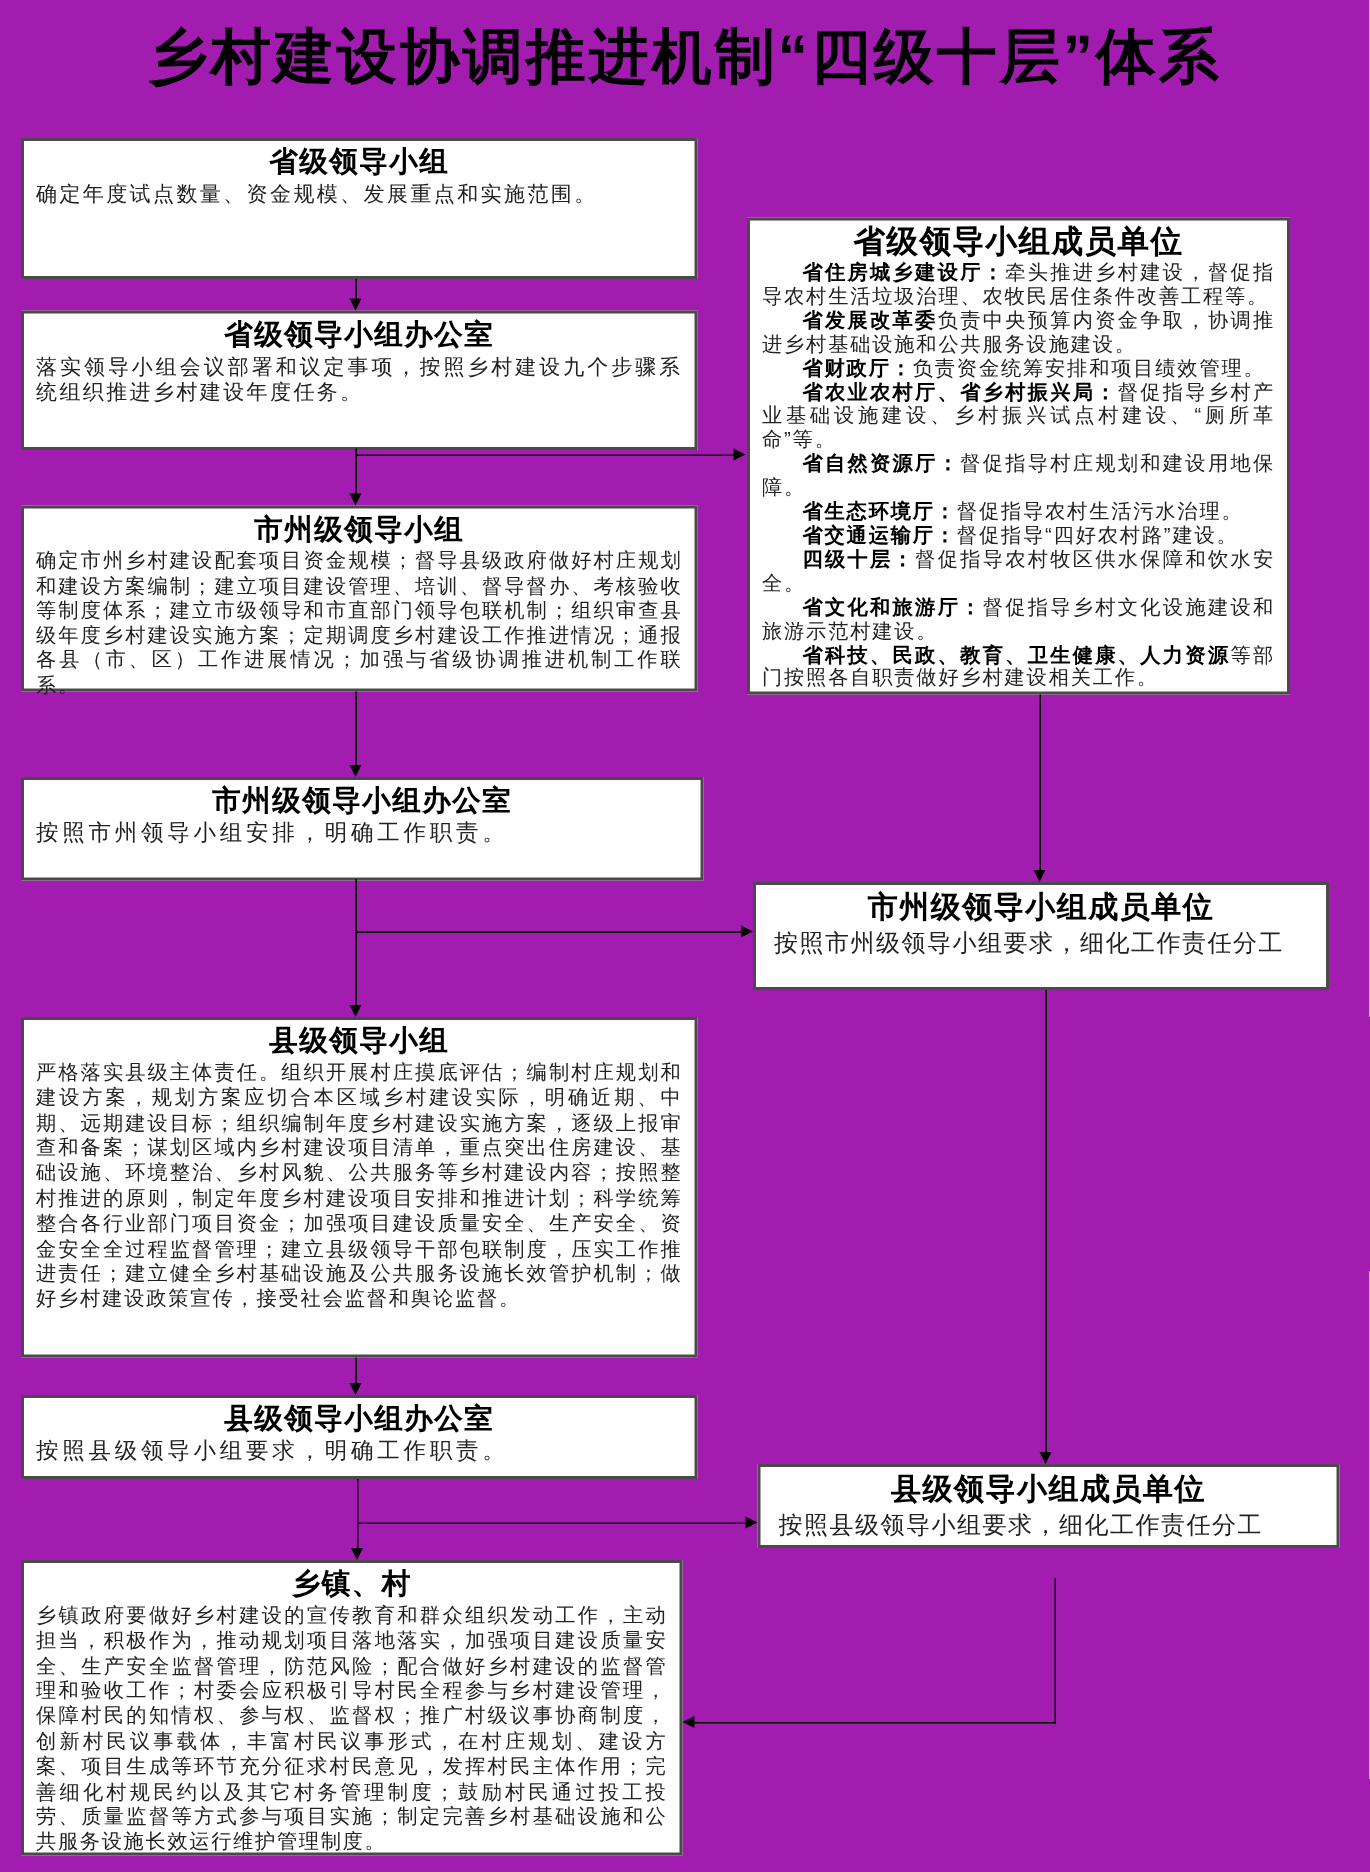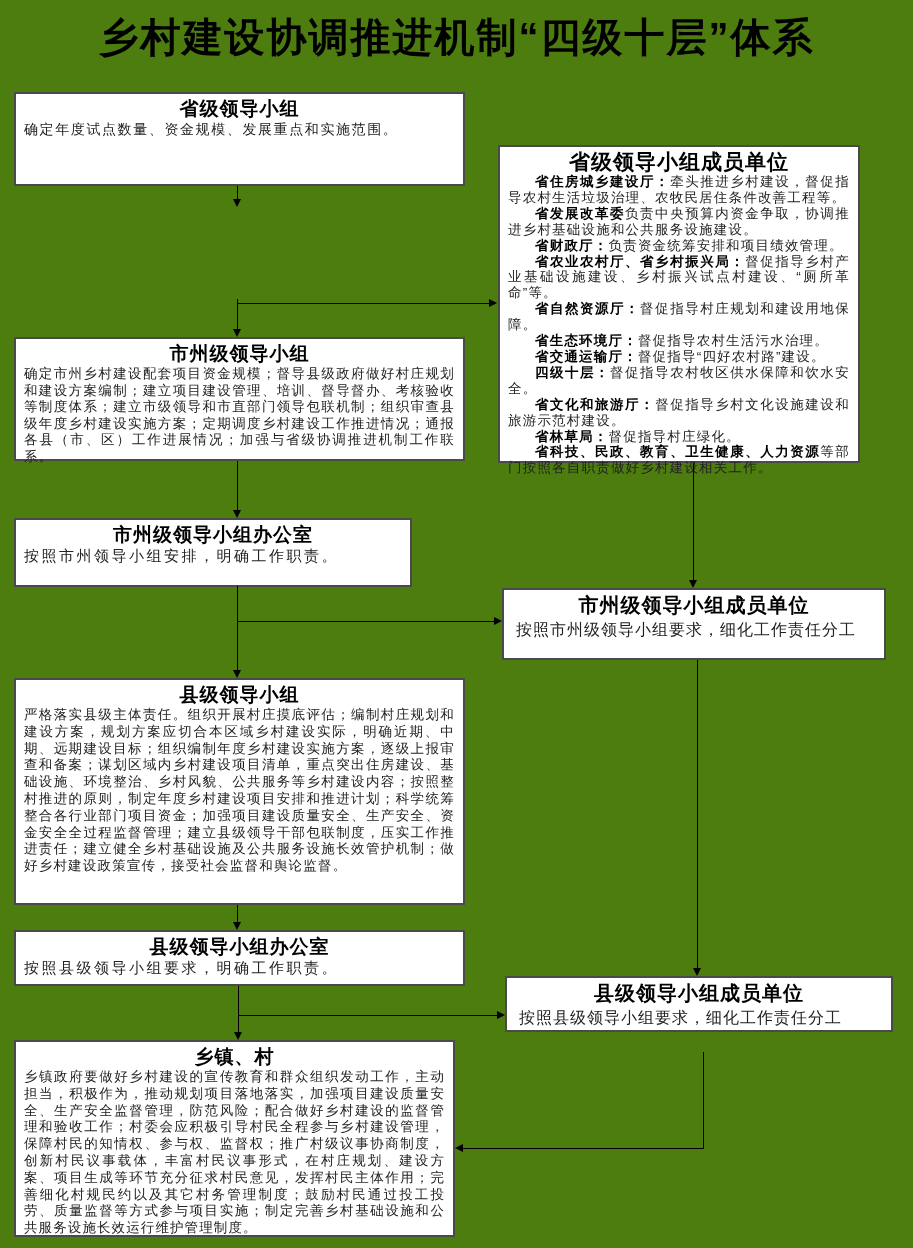--- a/index.html
+++ b/index.html
@@ -1,17 +1,17 @@
 <!DOCTYPE html>
 <html><head>
 <meta charset="utf-8">
 <style>
   html,body{margin:0;padding:0;background:#ffffff;}
   body{font-family:"Liberation Sans","DejaVu Sans",sans-serif;color:#1a1a1a;}
-  .canvas{position:relative;width:913px;height:1248px;background:#4d7c0f;overflow:hidden;}
+  .canvas{position:relative;width:913px;height:1248px;background:#a21caf;overflow:hidden;}
   .title{position:absolute;left:0;top:10px;width:913px;margin:0;text-align:center;
          font-size:40px;font-weight:bold;letter-spacing:2px;color:#000;}
   .box{position:absolute;box-sizing:border-box;border:2px solid #4a4a4a;background:#ffffff;
        padding:2px 8px 4px 8px;}
   .box-title{text-align:center;font-weight:bold;font-size:19px;line-height:25px;color:#000;
              letter-spacing:1px;}
   .box-body{font-size:14px;line-height:17.3px;letter-spacing:1.6px;text-align:justify;
             color:#222;}
   .single-line{letter-spacing:2.5px;font-size:15px;}
   .members-title{font-size:21px;}
@@ -36,27 +36,31 @@
 
 <div class="canvas">
 
   <h1 class="title">乡村建设协调推进机制“四级十层”体系</h1>
 
   <div class="box" style="left:14px;top:92px;width:451px;height:94px;">
     <div class="box-title">省级领导小组</div>
     <div class="box-body">确定年度试点数量、资金规模、发展重点和实施范围。</div>
   </div>
 
+  <div class="box" style="left:14px;top:207px;width:451px;height:93px;">
+    <div class="box-title">省级领导小组办公室</div>
+    <div class="box-body">落实领导小组会议部署和议定事项，按照乡村建设九个步骤系统组织推进乡村建设年度任务。</div>
+  </div>
 
   <div class="box" style="left:14px;top:337px;width:451px;height:124px;">
     <div class="box-title">市州级领导小组</div>
     <div class="box-body" style="font-size:13.5px;line-height:16.6px;letter-spacing:1.2px;">确定市州乡村建设配套项目资金规模；督导县级政府做好村庄规划和建设方案编制；建立项目建设管理、培训、督导督办、考核验收等制度体系；建立市级领导和市直部门领导包联机制；组织审查县级年度乡村建设实施方案；定期调度乡村建设工作推进情况；通报各县（市、区）工作进展情况；加强与省级协调推进机制工作联系。</div>
   </div>
 
-  <div class="box" style="left:14px;top:518px;width:398px;height:69px;">
+  <div class="box" style="left:14px;top:518px;width:455px;height:69px;">
     <div class="box-title">市州级领导小组办公室</div>
     <div class="box-body single-line">按照市州领导小组安排，明确工作职责。</div>
   </div>
 
   <div class="box" style="left:14px;top:678px;width:451px;height:227px;">
     <div class="box-title">县级领导小组</div>
     <div class="box-body" style="font-size:13.5px;line-height:16.8px;letter-spacing:1.2px;">严格落实县级主体责任。组织开展村庄摸底评估；编制村庄规划和建设方案，规划方案应切合本区域乡村建设实际，明确近期、中期、远期建设目标；组织编制年度乡村建设实施方案，逐级上报审查和备案；谋划区域内乡村建设项目清单，重点突出住房建设、基础设施、环境整治、乡村风貌、公共服务等乡村建设内容；按照整村推进的原则，制定年度乡村建设项目安排和推进计划；科学统筹整合各行业部门项目资金；加强项目建设质量安全、生产安全、资金安全全过程监督管理；建立县级领导干部包联制度，压实工作推进责任；建立健全乡村基础设施及公共服务设施长效管护机制；做好乡村建设政策宣传，接受社会监督和舆论监督。</div>
   </div>
 
   <div class="box" style="left:14px;top:930px;width:451px;height:56px;">
@@ -74,21 +78,20 @@
     <div class="members-body">
         <p class="member-par"><b>省住房城乡建设厅：</b>牵头推进乡村建设，督促指导农村生活垃圾治理、农牧民居住条件改善工程等。</p>
         <p class="member-par"><b>省发展改革委</b>负责中央预算内资金争取，协调推进乡村基础设施和公共服务设施建设。</p>
         <p class="member-par"><b>省财政厅：</b>负责资金统筹安排和项目绩效管理。</p>
         <p class="member-par"><b>省农业农村厅、省乡村振兴局：</b>督促指导乡村产业基础设施建设、乡村振兴试点村建设、“厕所革命”等。</p>
         <p class="member-par"><b>省自然资源厅：</b>督促指导村庄规划和建设用地保障。</p>
         <p class="member-par"><b>省生态环境厅：</b>督促指导农村生活污水治理。</p>
         <p class="member-par"><b>省交通运输厅：</b>督促指导“四好农村路”建设。</p>
         <p class="member-par"><b>四级十层：</b>督促指导农村牧区供水保障和饮水安全。</p>
         <p class="member-par"><b>省文化和旅游厅：</b>督促指导乡村文化设施建设和旅游示范村建设。</p>
-        <p class="member-par"><b>省林草局：</b>督促指导村庄绿化。</p>
         <p class="member-par"><b>省科技、民政、教育、卫生健康、人力资源</b>等部门按照各自职责做好乡村建设相关工作。</p>
       </div>
   </div>
 
   <div class="box small-members" style="left:502px;top:588px;width:384px;height:72px;">
     <div class="box-title">市州级领导小组成员单位</div>
     <div class="box-body">按照市州级领导小组要求，细化工作责任分工</div>
   </div>
 
   <div class="box small-members" style="left:505px;top:976px;width:388px;height:56px;">

